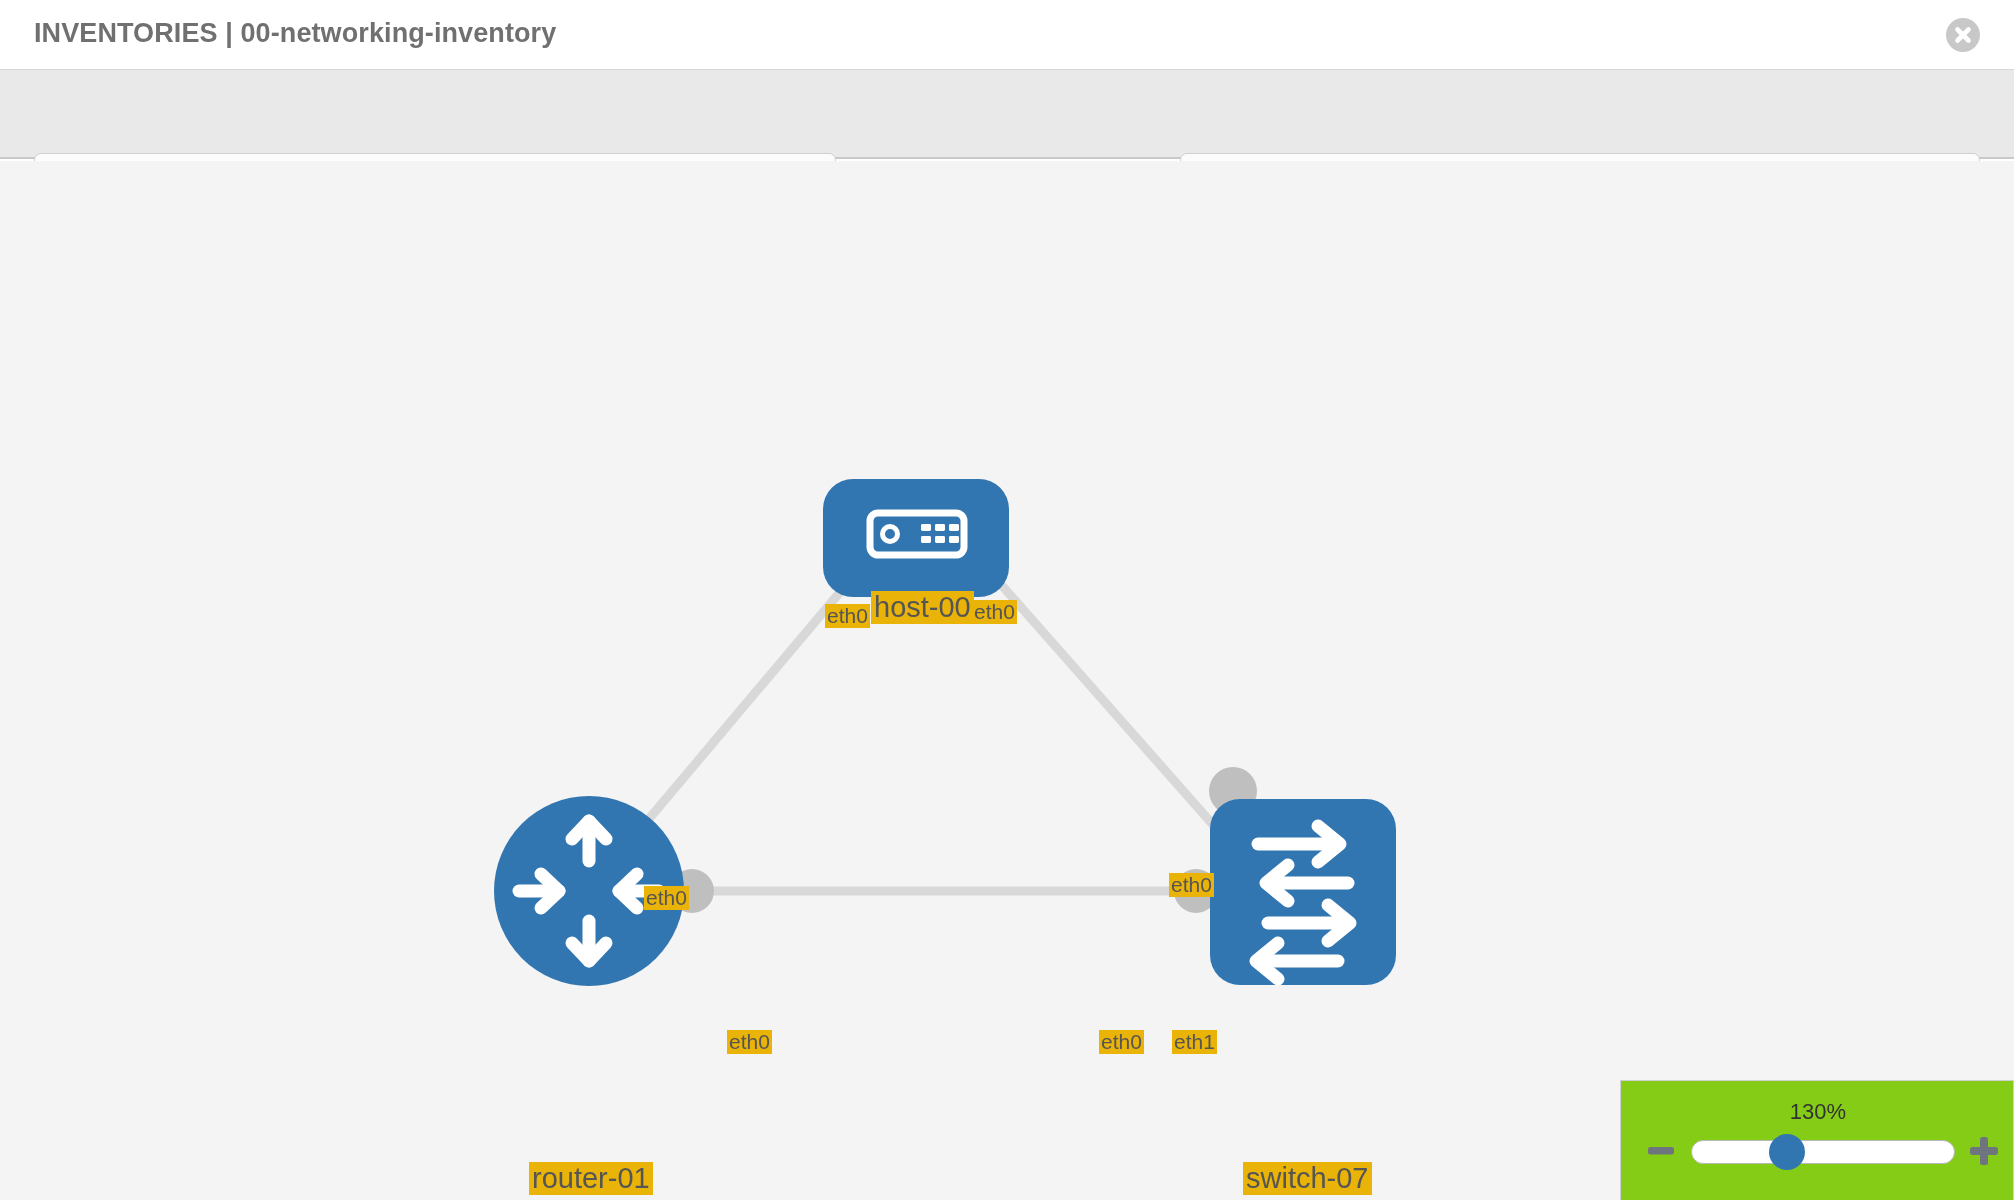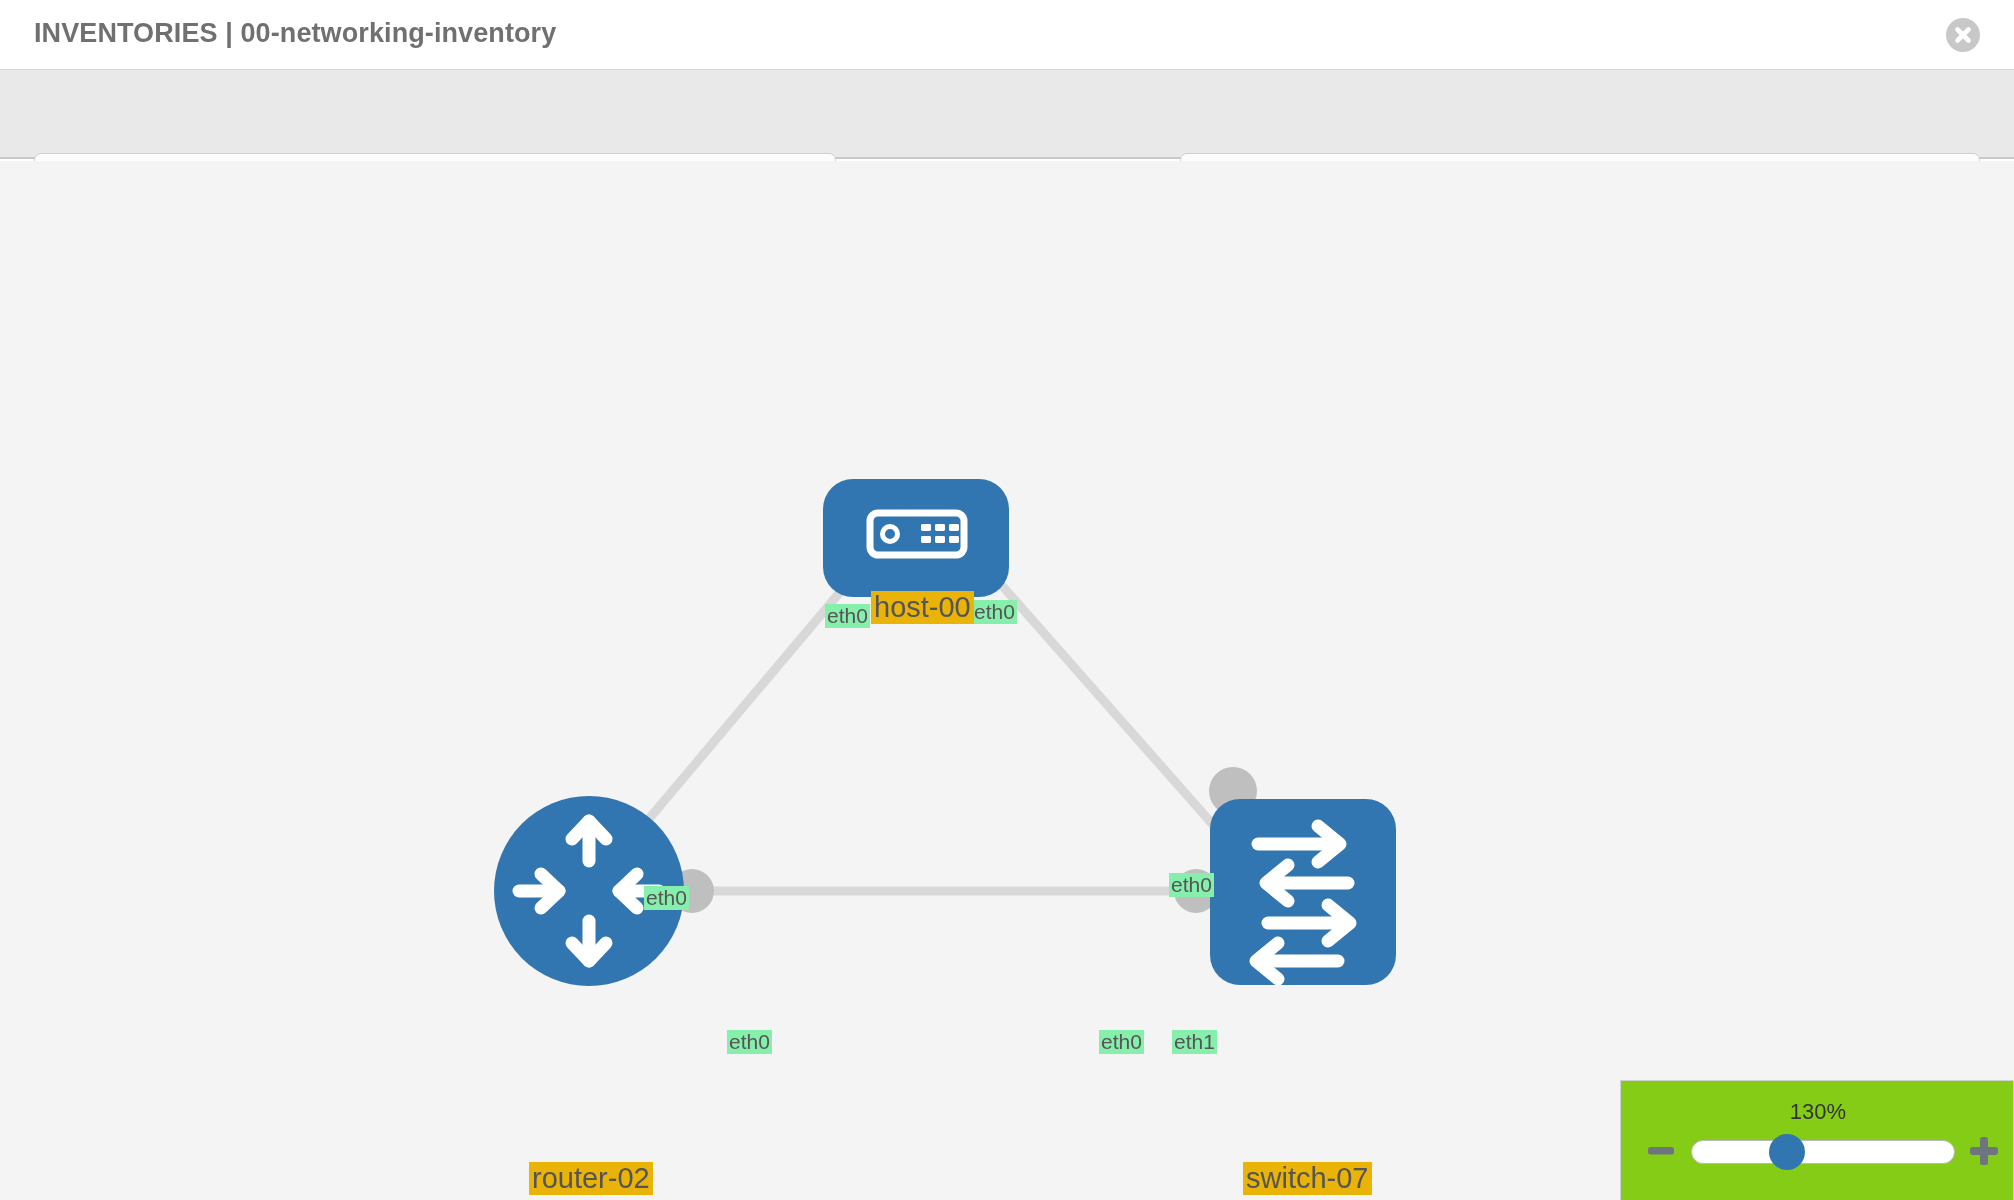--- a/index.html
+++ b/index.html
@@ -82,21 +82,21 @@
   .node-label {
     position: absolute;
     font-size: 29px; color: #555555;
     background: #eab308;
     white-space: nowrap;
     padding: 0 3px;
   }
   .edge-label {
     position: absolute;
     font-size: 21px; color: #555555;
-    background: #86efac;
+    background: #eab308;
     white-space: nowrap;
     padding: 0 2px;
     text-align: center;
   }
 
   
   .zoom-panel {
     position: absolute; left: 1620px; top: 1080px;
     width: 394px; height: 128px;
     background: #84cc16;
@@ -247,21 +247,21 @@
 
   <span class="edge-label" style="left:825px;  top:443px;">eth0</span>
   <span class="edge-label" style="left:972px;  top:439px;">eth0</span>
   <span class="edge-label" style="left:644px;  top:725px;">eth0</span>
   <span class="edge-label" style="left:1169px; top:712px;">eth0</span>
   <span class="edge-label" style="left:727px;  top:869px;">eth0</span>
   <span class="edge-label" style="left:1099px; top:869px;">eth0</span>
   <span class="edge-label" style="left:1172px; top:869px;">eth1</span>
 
   <span class="node-label" style="left:871px;  top:430px;">host-00</span>
-  <span class="node-label" style="left:529px;  top:1001px;">router-02</span>
+  <span class="node-label" style="left:529px;  top:1001px;">router-01</span>
   <span class="node-label" style="left:1243px; top:1001px;">switch-07</span>
 </div>
 
 <div class="zoom-panel">
   <div class="zoom-value">130%</div>
 
   <div class="zoom-minus">
     <svg width="28" height="26" viewBox="0 0 28 26">
       <rect x="1" y="9" width="26" height="7.5" rx="2.5" fill="#6e757f"></rect>
     </svg>

